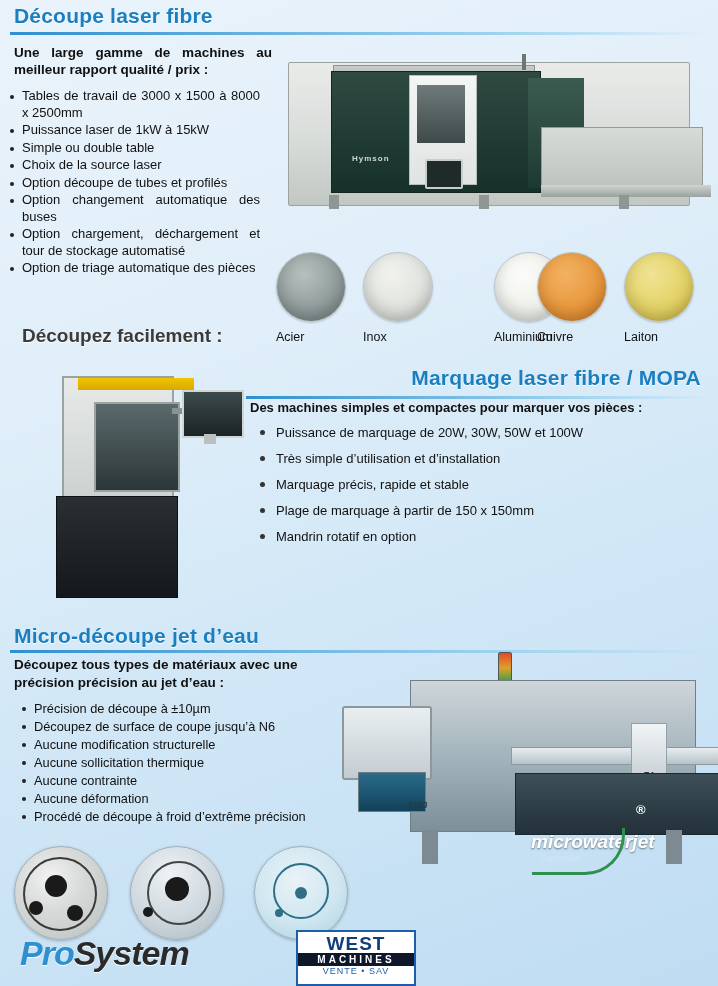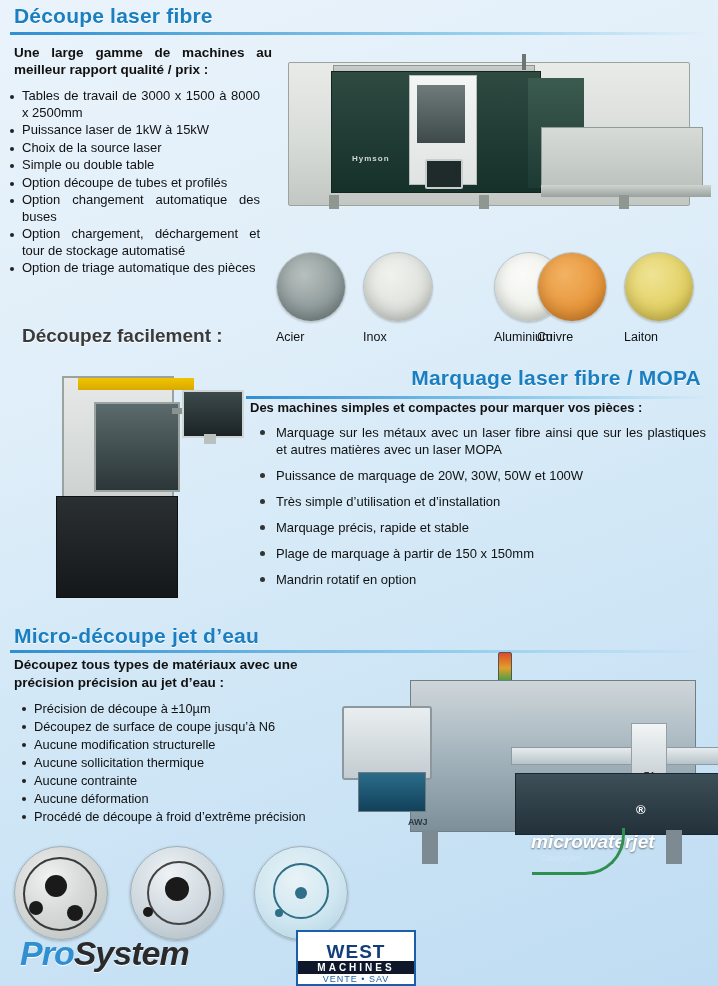--- a/index.html
+++ b/index.html
@@ -141,41 +141,41 @@
   .s3{left:246px;background:radial-gradient(circle at 45% 35%,#e9f3f7 0%,#cfe6f0 55%,#a9cfdf 100%);}
   .dot{position:absolute;border-radius:50%;background:#1a1a1a;}
   .ring{position:absolute;border-radius:50%;border:2px solid #222;}
 
   
   .footer-logo{position:absolute;left:20px;top:934px;font-size:34px;font-weight:bold;
     font-style:italic;color:#2a2a2a;text-shadow:0 1px 0 #fff;letter-spacing:-1px;}
   .footer-logo .pre{color:#2f8fd0;}
   .west{position:absolute;left:296px;top:930px;width:116px;height:52px;
     background:#fff;border:2px solid #1c5fa8;text-align:center;}
-  .west .w1{font-size:19px;font-weight:bold;color:#123f7a;letter-spacing:1px;line-height:19px;margin-top:10px;}
+  .west .w1{font-size:19px;font-weight:bold;color:#123f7a;letter-spacing:1px;line-height:19px;margin-top:2px;}
   .west .w2{font-size:10px;font-weight:bold;color:#fff;background:#0f172a;letter-spacing:3px;line-height:13px;}
   .west .w3{font-size:9px;color:#1c5fa8;letter-spacing:1px;}
 </style>
 </head>
 <body>
 
 <div class="page">
 
   <div id="sec1">
     <div class="sec-title">Découpe laser fibre</div>
     <div class="rule"></div>
   </div>
 
   <div class="intro">Une large gamme de machines au meilleur rapport qualité / prix :</div>
 
   <ul class="bul" id="list1">
     <li>Tables de travail de 3000 x 1500 à 8000 x 2500mm</li>
     <li>Puissance laser de 1kW à 15kW</li>
+    <li>Simple ou double table</li>
     <li>Choix de la source laser</li>
-    <li>Simple ou double table</li>
     <li>Option découpe de tubes et profilés</li>
     <li>Option changement automatique des buses</li>
     <li>Option chargement, déchargement et tour de stockage automatisé</li>
     <li>Option de triage automatique des pièces</li>
   </ul>
 
   <div class="machine1">
     <div class="m1-body">
       <div class="m1-top">
         <div class="m1-pole"></div>
@@ -220,21 +220,20 @@
 
   <div class="sub-title">Découpez facilement :</div>
 
   <div id="sec2title">
     <div class="sec-title">Marquage laser fibre / MOPA</div>
   </div>
   <div class="rule" id="sec2rule"></div>
   <div class="sec2-intro">Des machines simples et compactes pour marquer vos pièces :</div>
 
   <ul class="bul" id="list2">
-    <li>Marquage sur les métaux avec un laser fibre ainsi que sur les plastiques et autres matières avec un laser MOPA</li>
     <li>Puissance de marquage de 20W, 30W, 50W et 100W</li>
     <li>Très simple d’utilisation et d’installation</li>
     <li>Marquage précis, rapide et stable</li>
     <li>Plage de marquage à partir de 150 x 150mm</li>
     <li>Mandrin rotatif en option</li>
   </ul>
 
   <div class="machine2">
     <div class="m2-cab">
       <div class="m2-top"></div>
@@ -272,21 +271,21 @@
       <div class="m3-tank"></div>
       <div class="m3-brand">microwaterjet</div>
       <div class="m3-sub">Daetwyler</div>
     </div>
     <div class="m3-cnc">
       <div class="m3-screen"></div>
     </div>
     <div class="m3-leg" style="left:86px;"></div>
     <div class="m3-leg" style="left:330px;"></div>
     <div class="m3-hose"></div>
-    <div style="position:absolute;left:72px;top:150px;font-size:9px;color:#2a3a42;font-weight:bold;margin-top:17px;">AWJ</div>
+    <div style="position:absolute;left:72px;top:150px;font-size:9px;color:#2a3a42;font-weight:bold;">AWJ</div>
     <div style="position:absolute;left:300px;top:152px;font-size:13px;color:#fff;font-weight:bold;">®</div>
   </div>
 
   <div class="samples">
     <div class="sample s1">
       <div class="dot" style="left:30px;top:28px;width:22px;height:22px;"></div>
       <div class="dot" style="left:14px;top:54px;width:14px;height:14px;"></div>
       <div class="dot" style="left:52px;top:58px;width:16px;height:16px;"></div>
       <div class="ring" style="left:8px;top:10px;width:70px;height:70px;border-color:#3a3a3a;"></div>
     </div>

